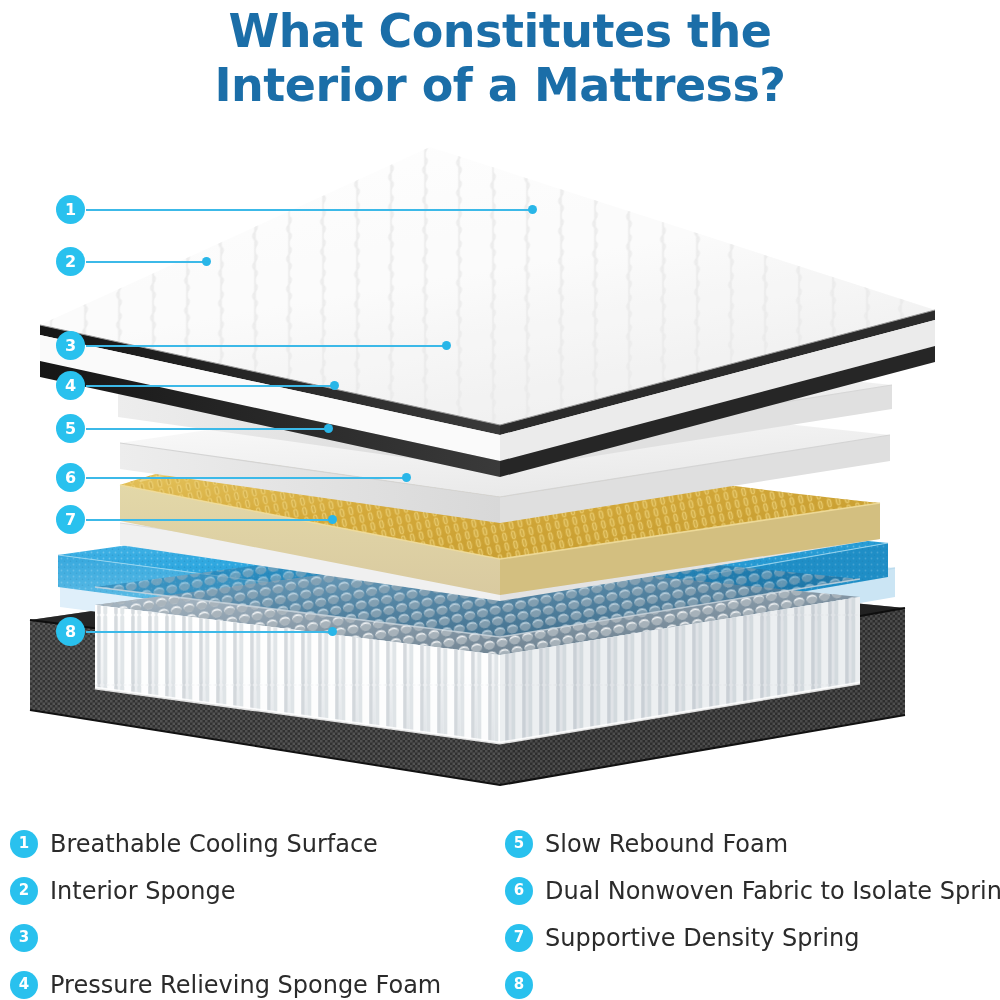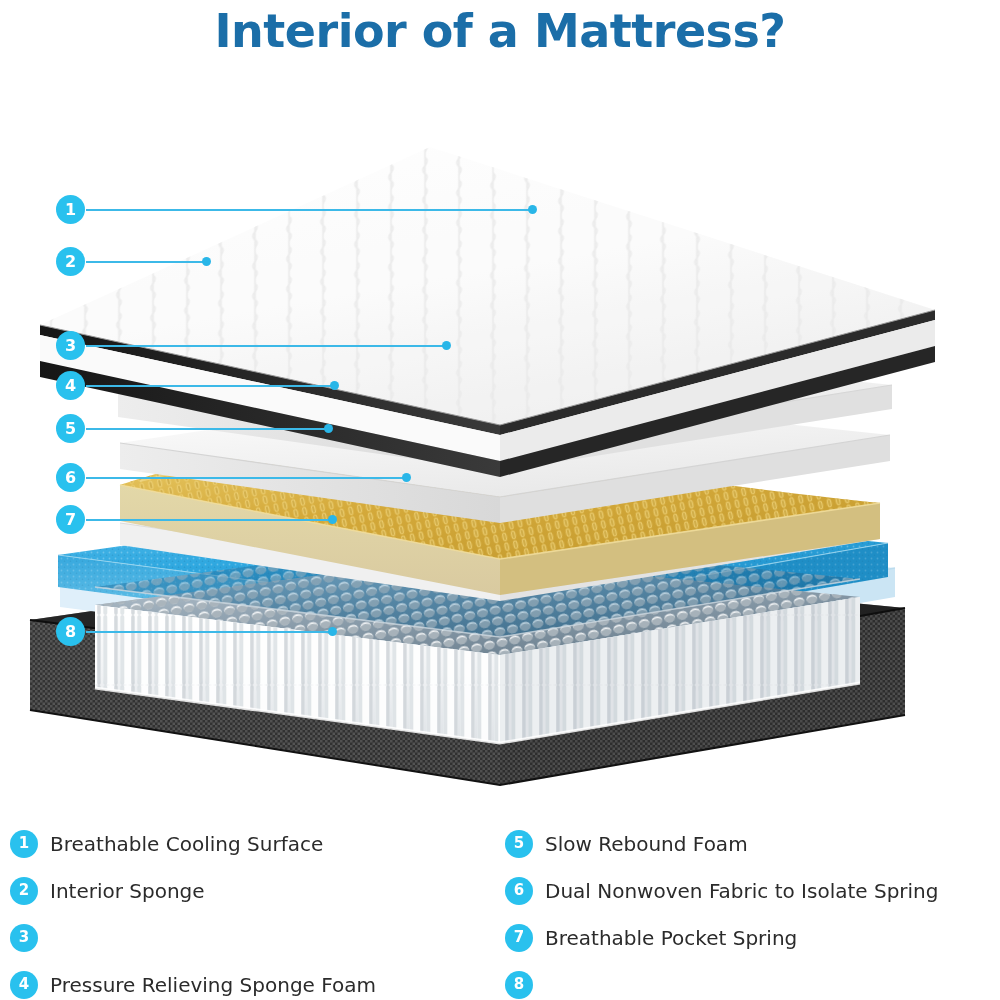--- a/index.html
+++ b/index.html
@@ -69,32 +69,33 @@
     width:28px; height:28px; border-radius:50%;
     background:#29c1ee; color:#fff;
     font-size:15px; font-weight:700;
     display:flex; align-items:center; justify-content:center;
     font-family:"DejaVu Sans","Liberation Sans",sans-serif;
     line-height:1;
   }
   .legend-label{
     margin-left:12px;
     color:#2b2b2b;
-    font-size:20px;
+    font-size:24px;
     font-weight:400;
     white-space:nowrap;
     font-family:"DejaVu Sans","Liberation Sans",sans-serif;
   }
 </style>
 </head>
 <body>
 
 <div id="page">
 
   <div class="title-block">
+    <span class="title-line">What Constitutes the</span>
     <span class="title-line">Interior of a Mattress?</span>
   </div>
 
   <div class="stage">
     <svg class="layersvg" width="1000" height="690" viewBox="0 0 1000 690">
       <defs>
 
         <linearGradient id="gCoverTop" x1="0" y1="0" x2="0.55" y2="1">
           <stop offset="0" stop-color="#ffffff"></stop>
           <stop offset="0.55" stop-color="#fafafa"></stop>
@@ -366,21 +367,21 @@
         <div class="legend-row">
           <span class="legend-badge">5</span>
           <span class="legend-label">Slow Rebound Foam</span>
         </div>
         <div class="legend-row">
           <span class="legend-badge">6</span>
           <span class="legend-label">Dual Nonwoven Fabric to Isolate Spring</span>
         </div>
         <div class="legend-row">
           <span class="legend-badge">7</span>
-          <span class="legend-label">Breathable Pocket Spring</span>
+          <span class="legend-label">Supportive Density Spring</span>
         </div>
         <div class="legend-row">
           <span class="legend-badge">8</span>
         </div>
       </div>
   </div>
 
 </div>
 
 </body></html>

